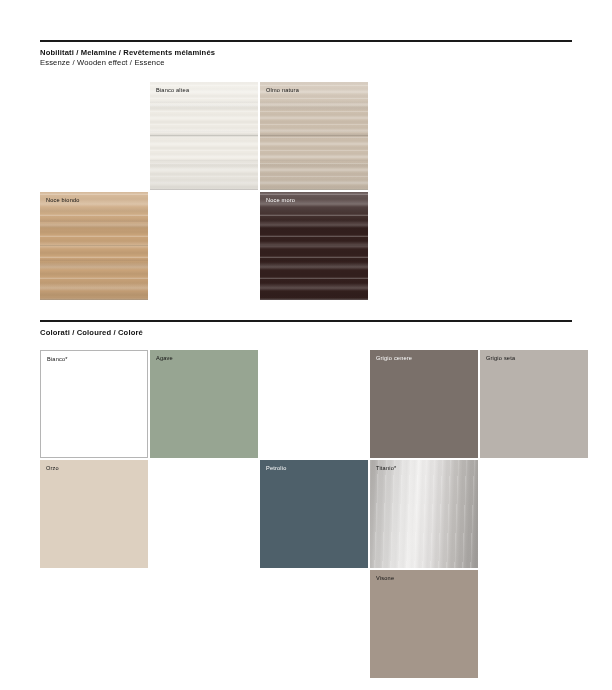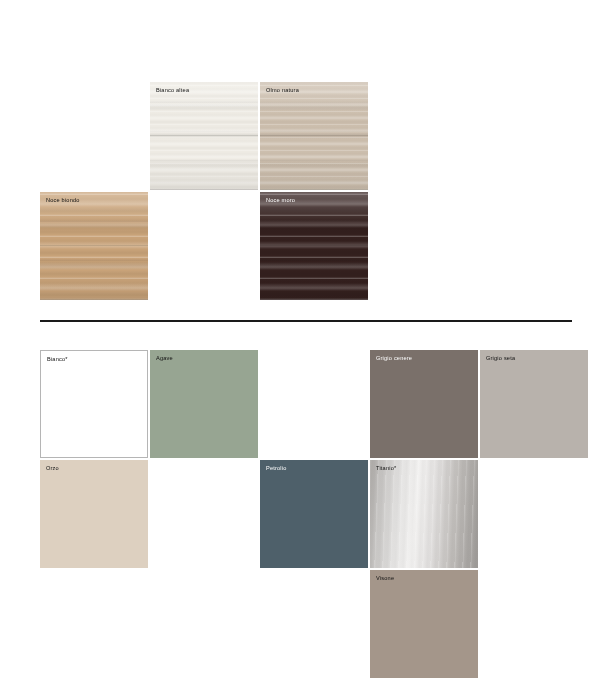--- a/index.html
+++ b/index.html
@@ -112,20 +112,25 @@
     position:absolute; inset:0; z-index:3; pointer-events:none;
     background:linear-gradient(180deg, rgba(255,255,255,.28) 0%, rgba(255,255,255,0) 30%,
                rgba(0,0,0,0) 72%, rgba(0,0,0,.06) 100%);
   }
 </style>
 </head>
 <body>
 
 <div class="page">
 
+  <div class="section" id="sec0" style="top:40px;">
+    <div class="rule"></div>
+    <div class="sec-title">Nobilitati / Melamine / Revêtements mélaminés</div>
+    <div class="sec-sub">Essenze / Wooden effect / Essence</div>
+  </div>
   <div class="grid" id="grid0" style="top:82px;">
       <div class="cell" style="left: 110px; top: 0px;">
         <div class="swatch" style="background: rgb(239, 236, 229);">
           <div class="grain fine"></div>
           <div class="plank"></div>
           <div class="vgrad-top"></div>
           <div class="label">Bianco altea</div>
         </div>
       </div>
       <div class="cell" style="left: 220px; top: 0px;">
@@ -149,20 +154,21 @@
           <div class="grain wide"></div>
           <div class="plank"></div>
           <div class="vgrad-top"></div>
           <div class="label light">Noce moro</div>
         </div>
       </div>
     </div>
 
   <div class="section" id="sec1" style="top:320px;">
     <div class="rule"></div>
+    <div class="sec-title">Colorati / Coloured / Coloré</div>
   </div>
   <div class="grid" id="grid1" style="top:350px;">
       <div class="cell" style="left: 0px; top: 0px;">
         <div class="swatch bordered" style="background: rgb(255, 255, 255);">
           <div class="label">Bianco*</div>
         </div>
       </div>
       <div class="cell" style="left: 110px; top: 0px;">
         <div class="swatch" style="background: rgb(151, 165, 146);">
           <div class="label">Agave</div>

